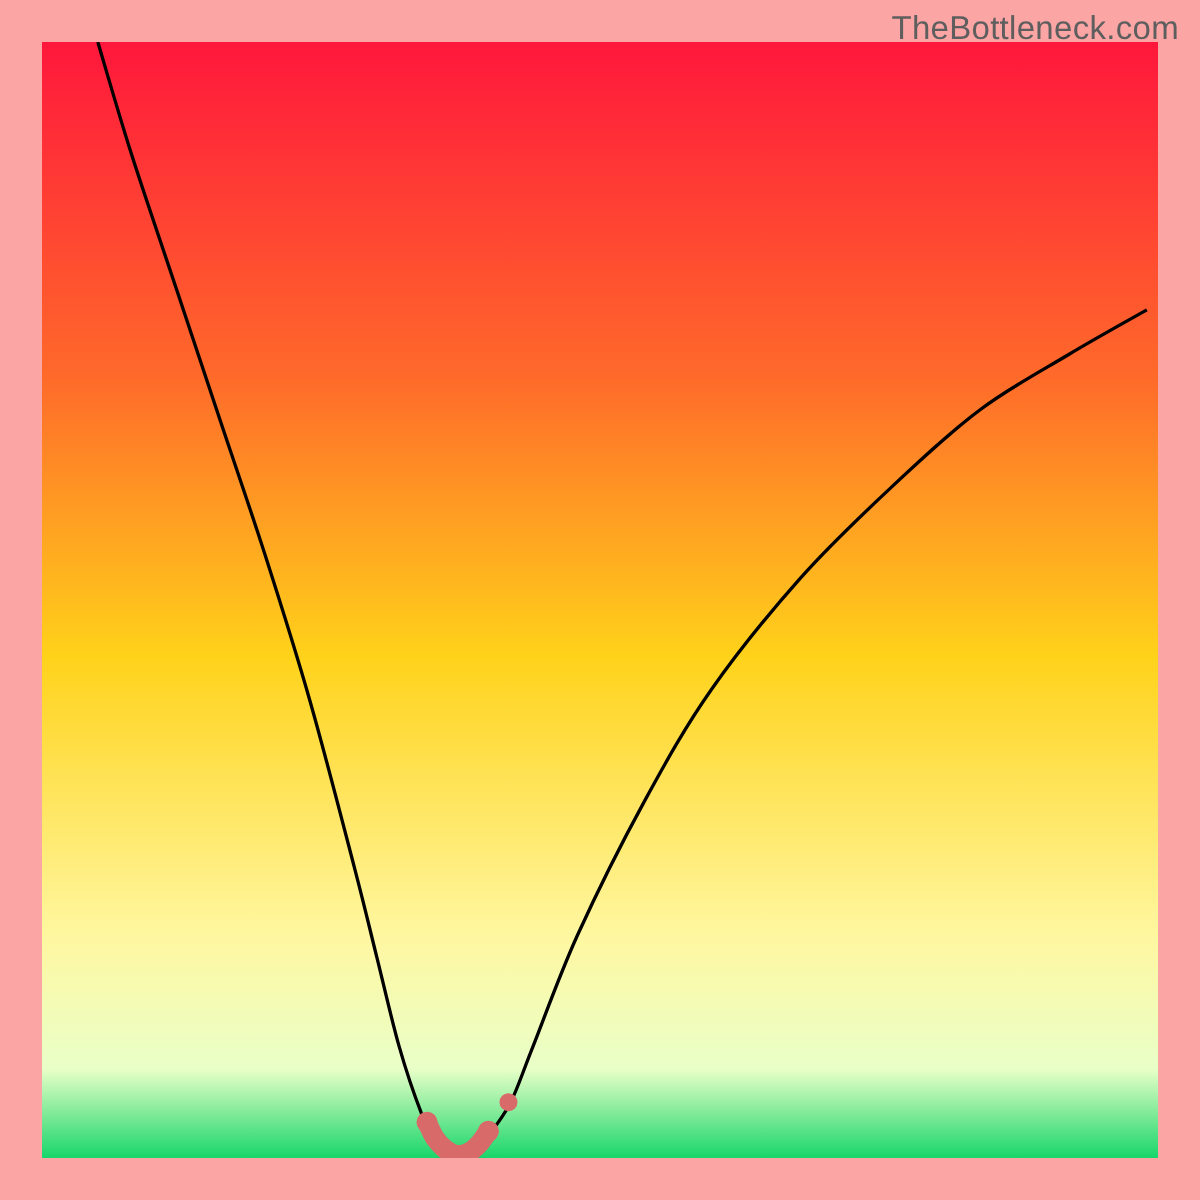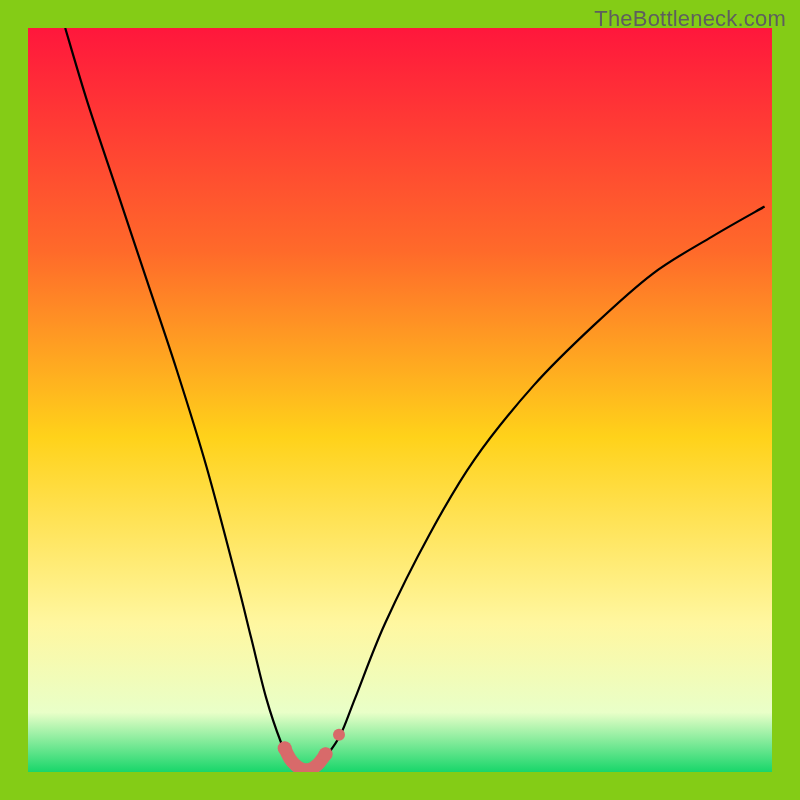--- a/index.html
+++ b/index.html
@@ -8,21 +8,21 @@
     width: 800px;
     height: 800px;
     background: #000;
     overflow: hidden;
     font-family: Arial, Helvetica, sans-serif;
   }
   .stage {
     position: relative;
     width: 800px;
     height: 800px;
-    background: #84cc16;
+    background: #fca5a5;
   }
   .watermark {
     position: absolute;
     top: 6px;
     right: 14px;
     color: #5e5e5e;
     font-size: 22px;
     letter-spacing: 0.2px;
     z-index: 10;
     user-select: none;

